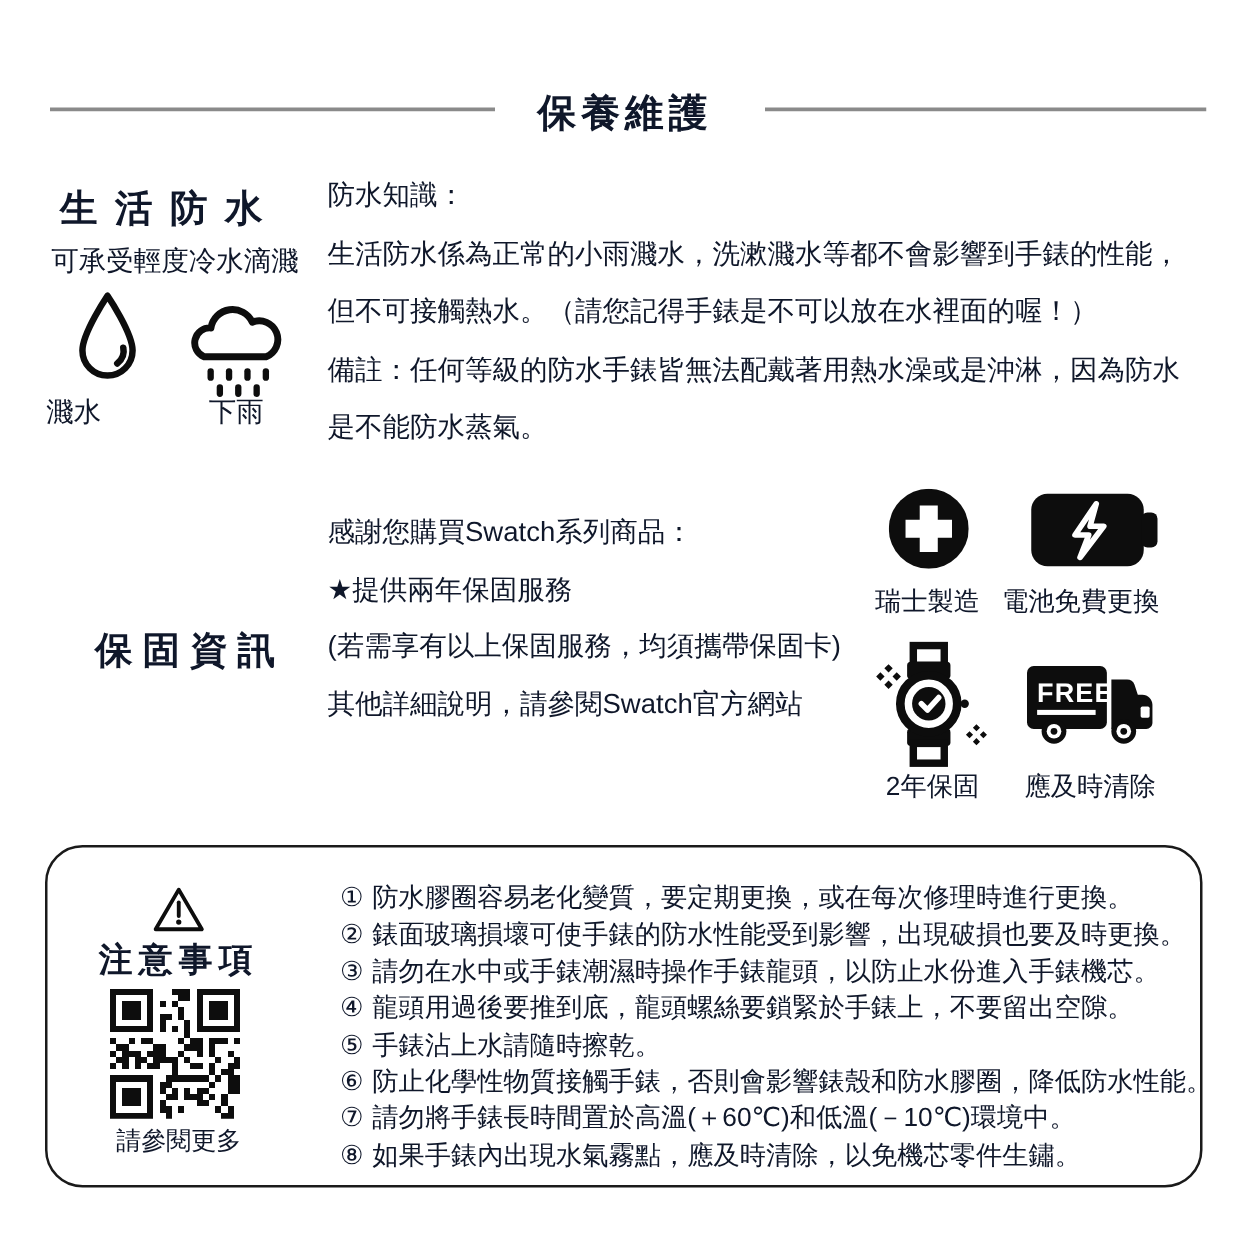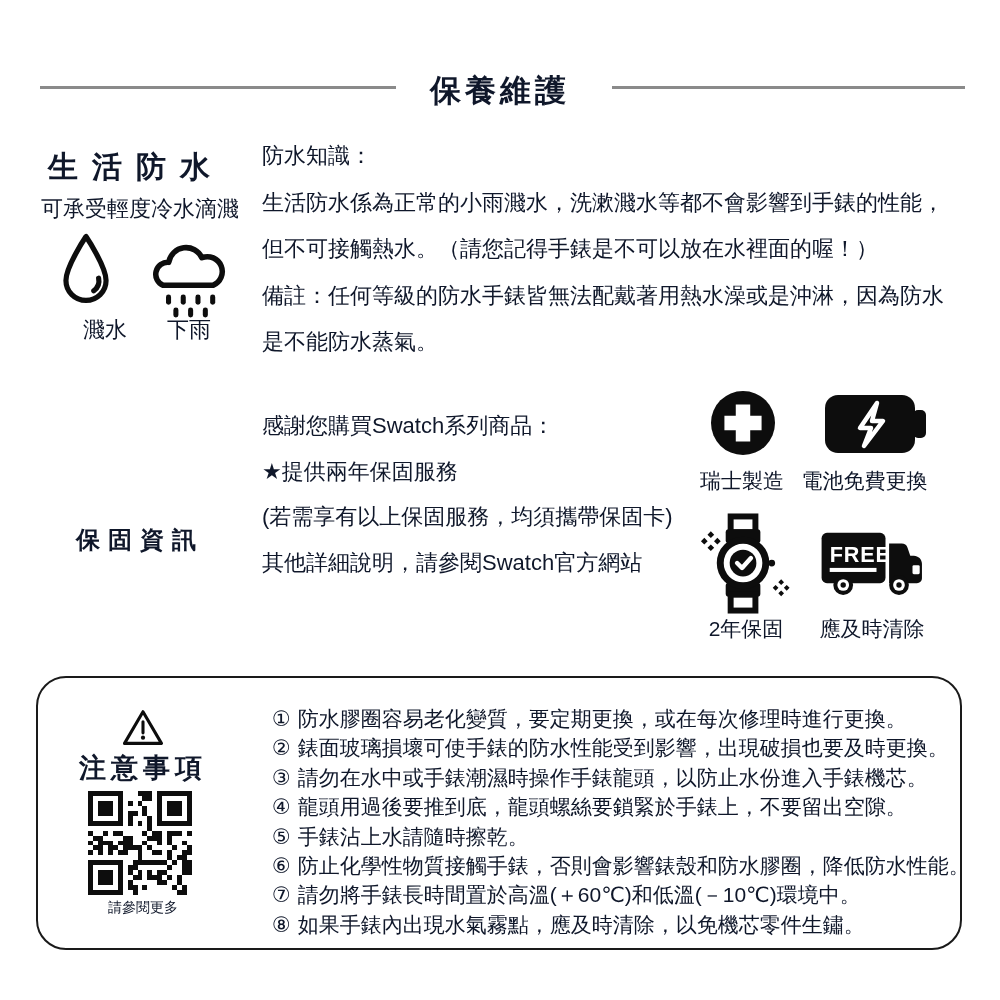--- a/index.html
+++ b/index.html
@@ -11,47 +11,47 @@
   .page-title{left:0;right:0;top:70px;text-align:center;font-size:31px;font-weight:bold;letter-spacing:4px;}
   .rule{height:3px;background:#8a8a8a;top:86px;}
   .rule-left{left:40px;width:356px;}
   .rule-right{left:612px;width:353px;}
 
   
   .wp-heading{left:48px;top:147px;font-size:30px;font-weight:bold;letter-spacing:14px;white-space:nowrap;}
   .wp-sub{left:41px;top:194px;font-size:22px;white-space:nowrap;}
   .icon-splash{left:60px;top:232px;}
   .icon-rain{left:143px;top:237px;}
-  .lbl-splash{left:37px;top:315px;width:90px;text-align:right;font-size:22px;}
+  .lbl-splash{left:37px;top:315px;width:90px;text-align:left;font-size:22px;}
   .lbl-rain{left:143px;top:315px;width:92px;text-align:center;font-size:22px;}
 
   
   .wp-text{left:262px;top:133px;width:710px;font-size:22px;}
   .wp-text .line{height:46.5px;line-height:46.5px;white-space:nowrap;}
-  .wr-heading{left:76px;top:524px;font-size:24px;font-weight:bold;letter-spacing:8px;white-space:nowrap;}
+  .wr-heading{left:76px;top:500px;font-size:30px;font-weight:bold;letter-spacing:8px;white-space:nowrap;}
   .wr-text{left:262px;top:403px;width:440px;font-size:22px;}
   .wr-text .line{height:45.5px;line-height:45.5px;white-space:nowrap;}
 
   
   .badge-label{font-size:21px;text-align:center;white-space:nowrap;}
   .bl0{left:687px;top:467px;width:110px;}
   .bl1{left:787px;top:467px;width:155px;}
   .bl2{left:691px;top:615px;width:110px;}
   .bl3{left:792px;top:615px;width:160px;}
   .icon-swiss{left:711px;top:391px;}
   .icon-battery{left:824px;top:393px;}
   .icon-watch{left:694px;top:512px;}
   .icon-truck{left:818px;top:527px;}
 
   
   .notice-box{left:36px;top:676px;width:926px;height:274px;border:2px solid #1a1a1a;border-radius:30px;box-sizing:border-box;}
   .icon-warning{left:121px;top:708px;}
   .notice-heading{left:53px;top:750px;width:180px;text-align:center;font-size:27px;font-weight:bold;letter-spacing:5px;white-space:nowrap;}
   .qr{left:88px;top:791px;width:104px;height:104px;}
-  .qr-caption{left:60px;top:899px;width:166px;text-align:center;font-size:14px;}
+  .qr-caption{left:60px;top:899px;width:166px;text-align:center;font-size:20px;}
   .notice-list{left:272px;top:704px;width:700px;list-style:none;margin:0;padding:0;font-size:21px;}
   .notice-list li{height:29.4px;line-height:29.4px;white-space:nowrap;}
   .notice-list .num{margin-right:7px;}
 </style>
 </head>
 <body>
 
 <div id="page">
 
   <div class="abs rule rule-left"></div>

